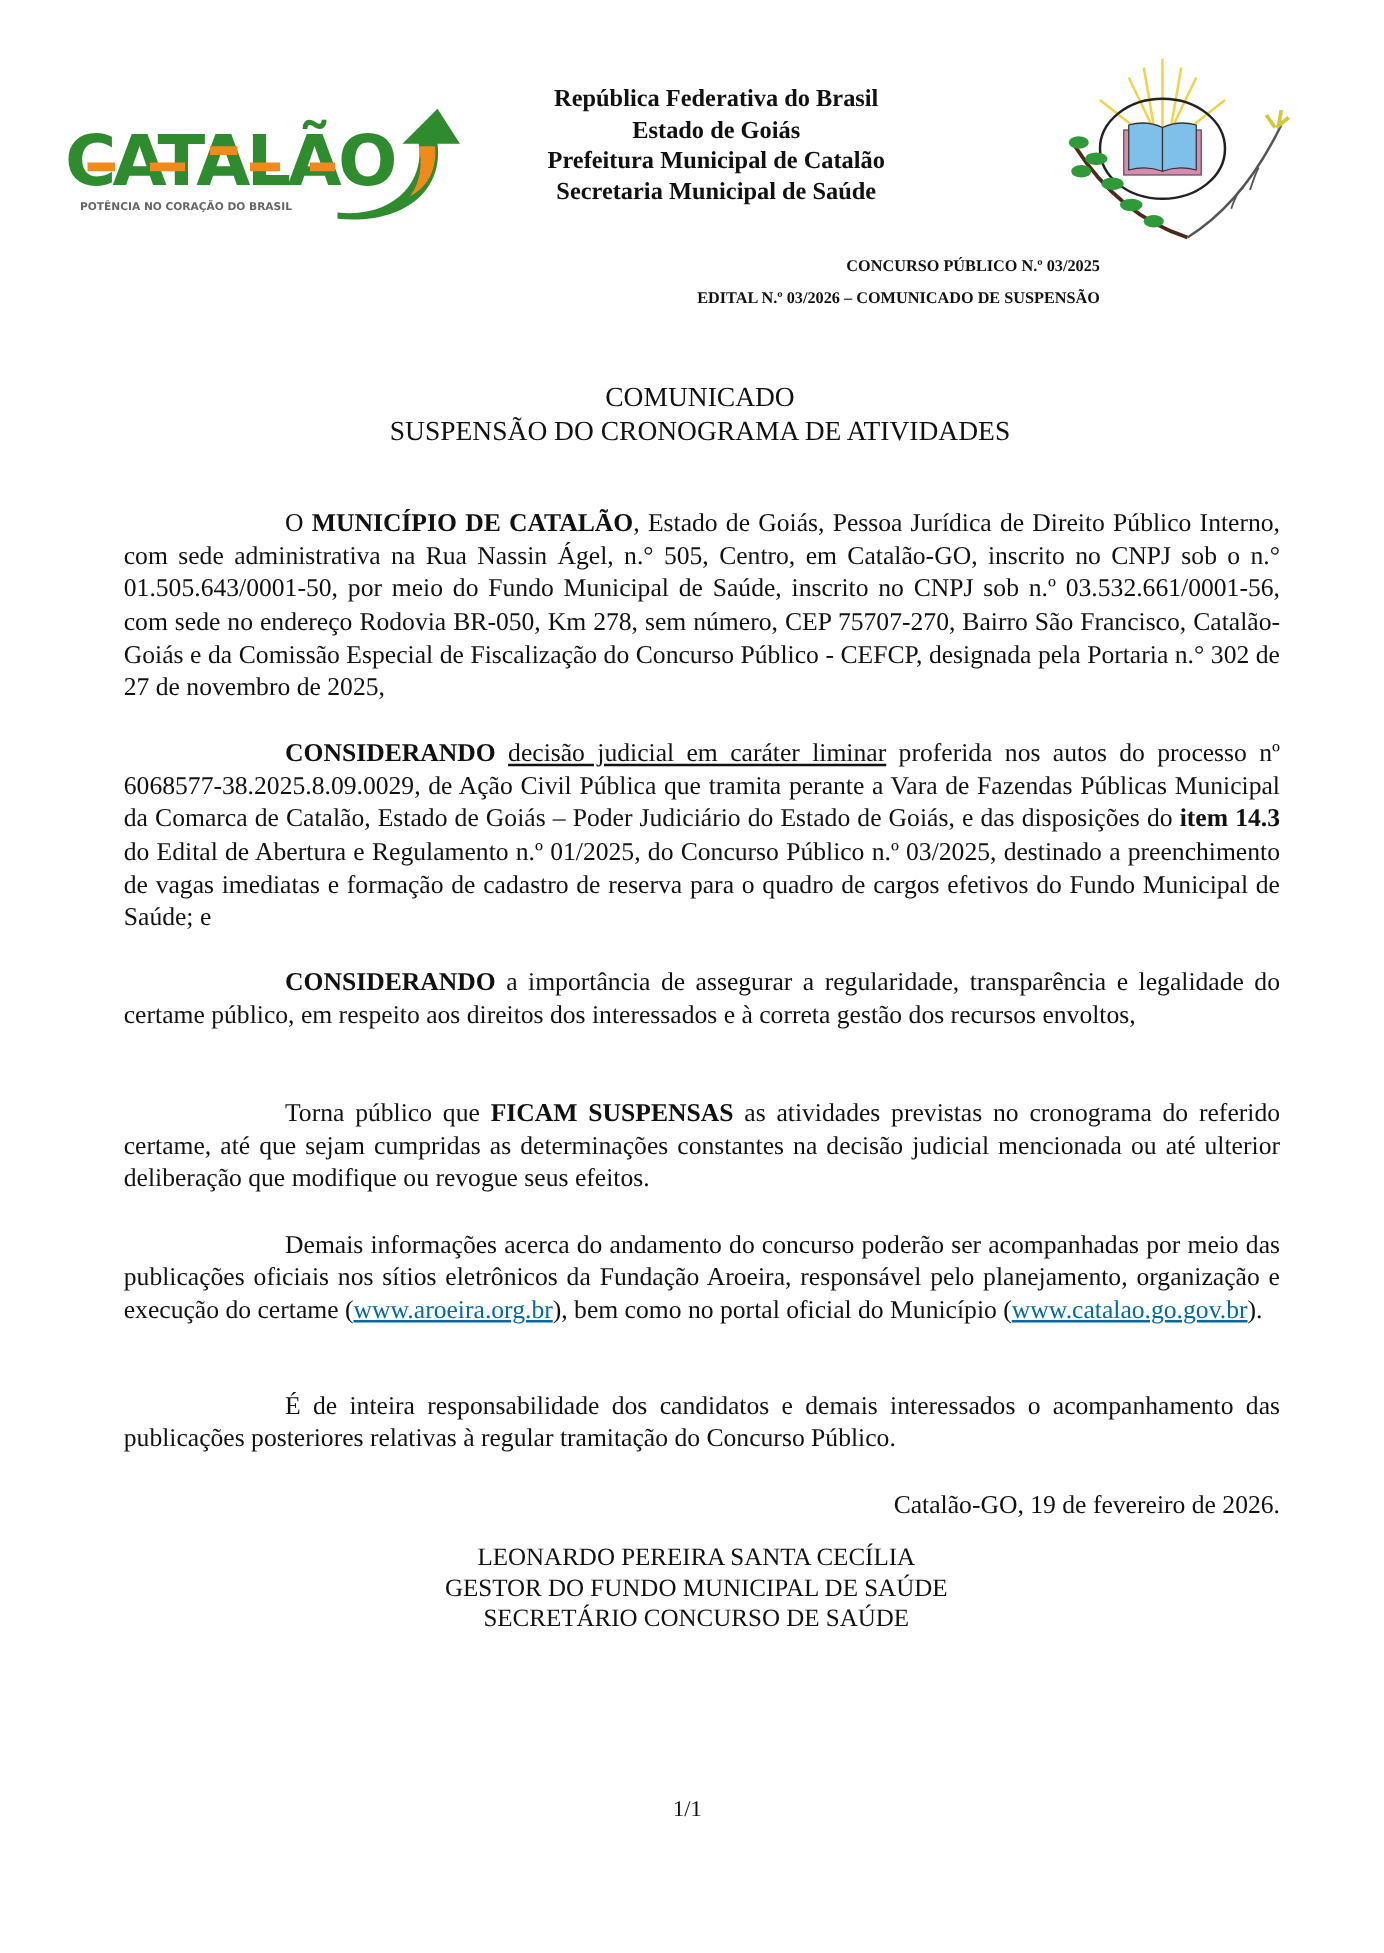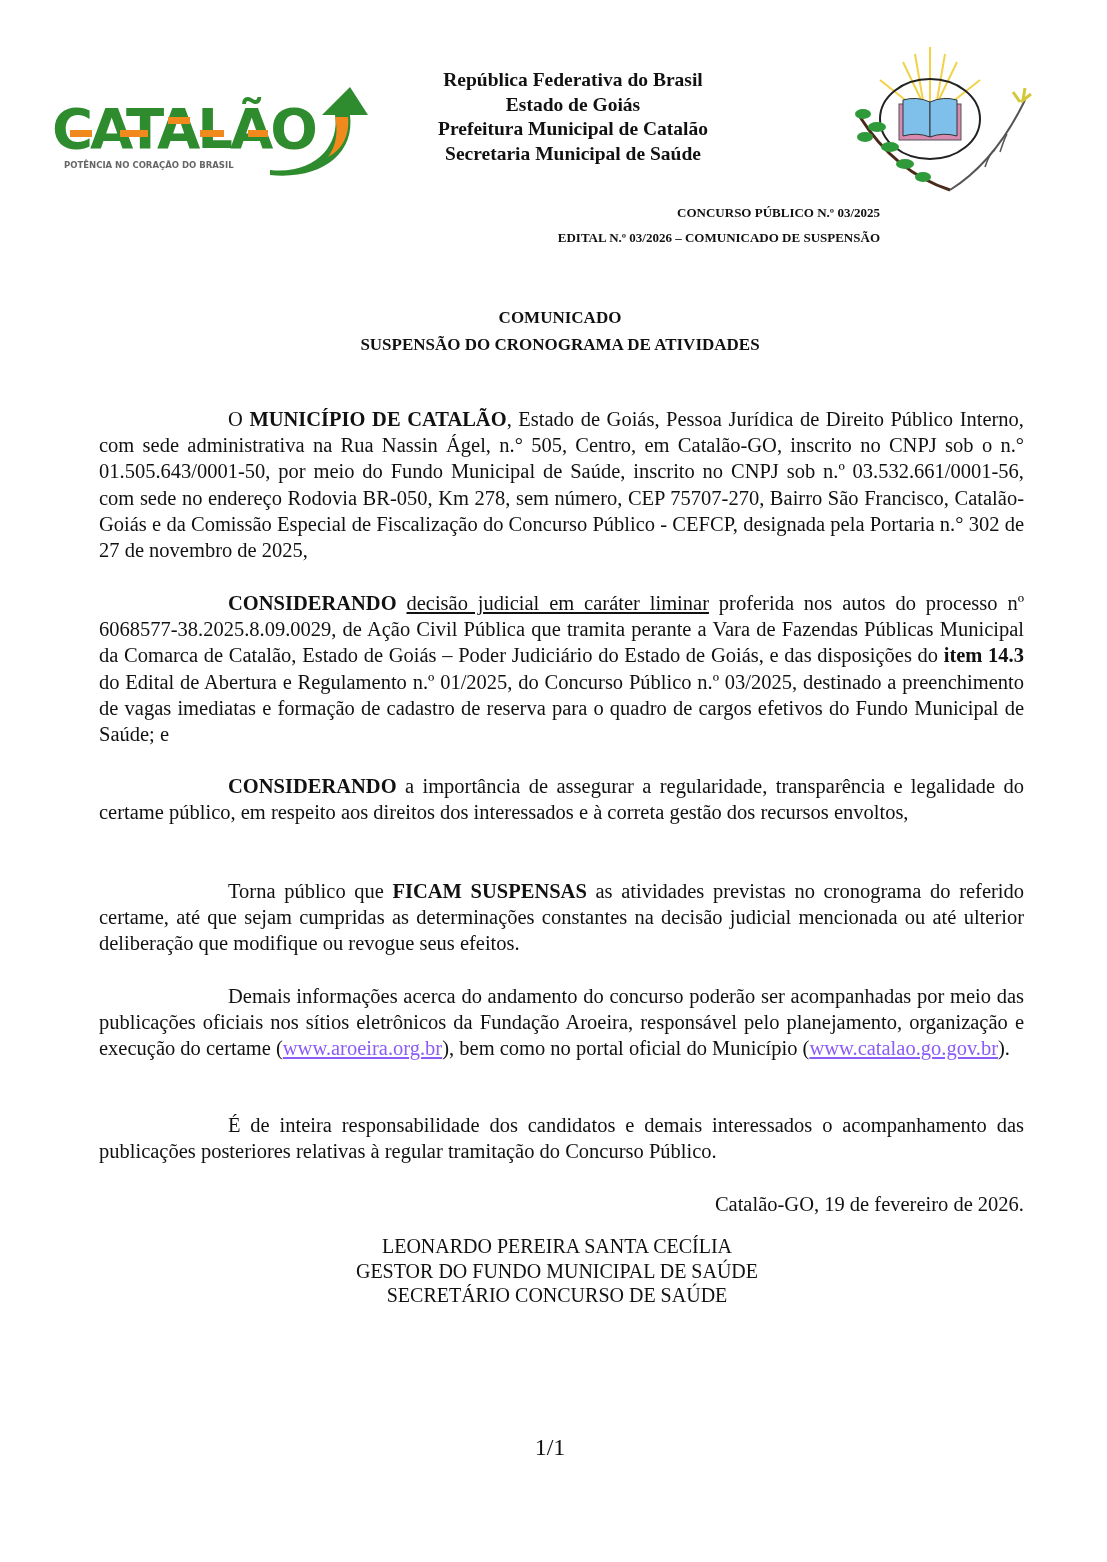--- a/index.html
+++ b/index.html
@@ -22,48 +22,48 @@
     .header-block {
       position: absolute; left: 330px; top: 68px; width: 486px;
       text-align: center; font-weight: bold; font-size: 19.5px; line-height: 24.5px;
     }
     .contest-block {
       position: absolute; left: 290px; top: 201px; width: 590px;
       text-align: right; font-weight: bold; font-size: 13px; line-height: 24.5px;
     }
     .title-block {
       position: absolute; left: 240px; top: 305px; width: 640px;
-      text-align: center; font-weight: bold; font-size: 17px; line-height: 26.5px;
+      text-align: center; font-weight: normal; font-size: 22px; line-height: 26.5px;
     }
     .body-text {
       position: absolute; left: 99px; width: 925px;
       font-size: 20.5px; line-height: 26.2px; text-align: justify;
       text-align-last: left;
     }
     .body-text .indent { display: inline-block; width: 129px; }
     .body-text b { font-weight: bold; }
     .body-text u { text-decoration: underline; }
-    .body-text a { color: #8b5cf6; text-decoration: underline; }
+    .body-text a { color: #0369a1; text-decoration: underline; }
     .p1 { top: 406px; }
     .p2 { top: 590px; }
     .p3 { top: 773px; }
     .p4 { top: 878px; }
     .p5 { top: 983px; }
     .p6 { top: 1112px; }
     .date-line {
       position: absolute; right: 83px; top: 1191px;
       font-size: 20.5px; line-height: 26px; text-align: center;
     }
     .signature {
       position: absolute; left: 300px; top: 1234px; width: 514px;
       text-align: center; font-size: 20px; line-height: 24.5px;
     }
     .page-number {
       position: absolute; left: 500px; top: 1436px; width: 100px;
-      text-align: center; font-size: 24px; line-height: 22px;
+      text-align: center; font-size: 18px; line-height: 22px;
     }
   </style>
 </head>
 <body>
 
 <div class="logo-left">
   <svg viewBox="0 0 320 105">
 
     <path d="M220 95 C265 100 290 70 285 40 L272 40 L300 12 L318 40 L300 40 C305 80 270 105 220 100 Z" fill="#2e8b2e"></path>
     <path d="M285 42 L298 42 C300 60 292 75 278 82 C287 70 288 55 285 42 Z" fill="#f08a1c"></path>

